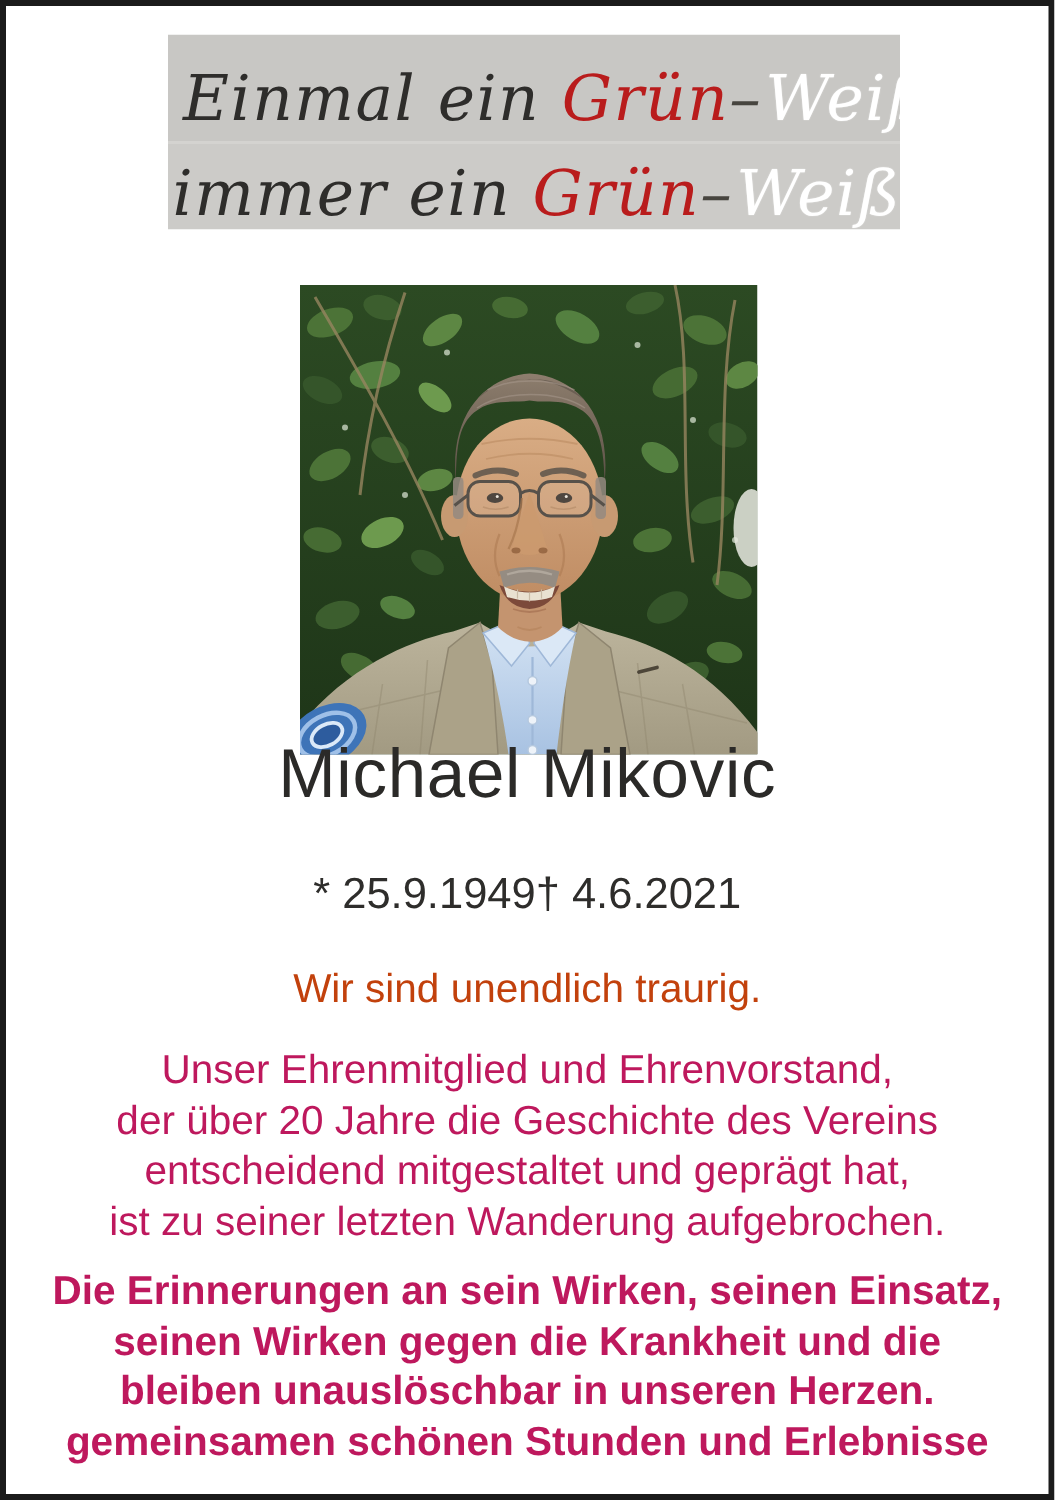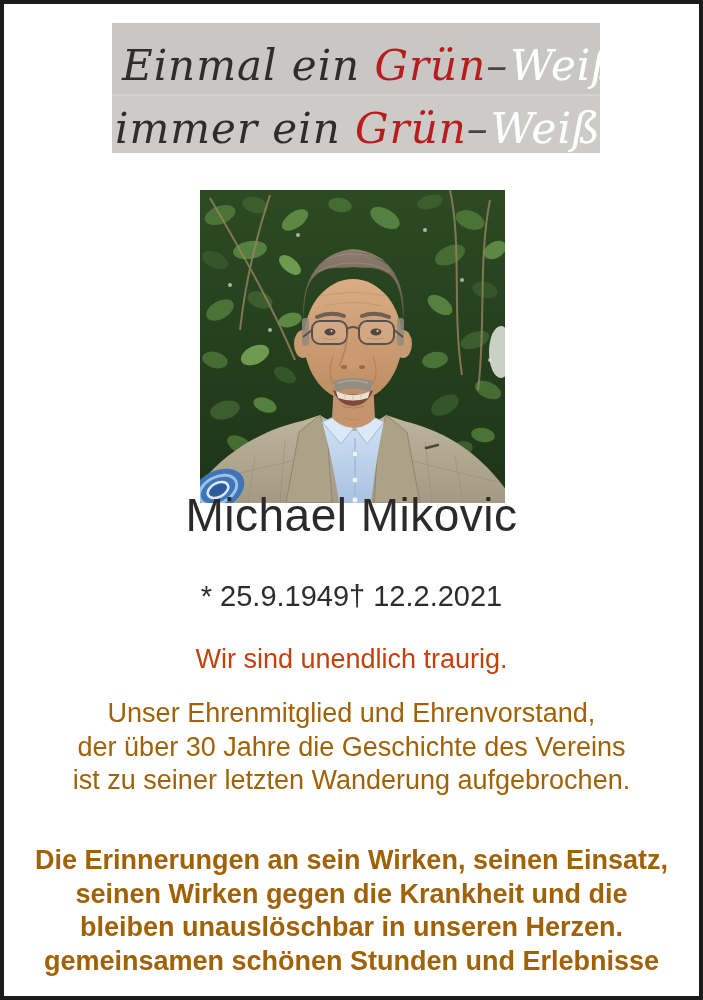--- a/index.html
+++ b/index.html
@@ -59,21 +59,21 @@
   .date-item { white-space: nowrap; }
   .date-symbol { margin-right: 8px; }
   .grief {
     position: absolute; top: 640px; left: 0; width: 100%;
     text-align: center;
     font-size: 27px; color: #c2410c;
   }
   .tribute {
     position: absolute; left: 0; width: 100%;
     text-align: center;
-    font-size: 27px; line-height: 33.5px; color: #a16207;
+    font-size: 27px; line-height: 33.5px; color: #be185d;
   }
   .tribute-1 { top: 693px; }
   .tribute-2 { top: 840px; font-weight: bold; }
 </style>
 </head>
 <body>
 
 <div class="page">
 
   <div class="banner">
@@ -250,28 +250,29 @@
         <ellipse cx="18" cy="300" rx="20" ry="13" fill="none" stroke="#9fc0e8" stroke-width="3"></ellipse>
         <ellipse cx="18" cy="300" rx="11" ry="7" fill="#2d5c9e" stroke="#dbe9f8" stroke-width="2.5"></ellipse>
       </g>
     </svg>
   </div>
 
   <div class="name">Michael Mikovic</div>
 
   <div class="dates">
     <div class="date-item"><span class="date-symbol">*</span><span>25.9.1949</span></div>
-    <div class="date-item"><span class="date-symbol">†</span><span>12.2.2021</span></div>
+    <div class="date-item"><span class="date-symbol">†</span><span>4.6.2021</span></div>
   </div>
 
   <div class="grief">Wir sind unendlich traurig.</div>
 
   <div class="tribute tribute-1">
     <div>Unser Ehrenmitglied und Ehrenvorstand,</div>
-    <div>der über 30 Jahre die Geschichte des Vereins</div>
+    <div>der über 20 Jahre die Geschichte des Vereins</div>
+    <div>entscheidend mitgestaltet und geprägt hat,</div>
     <div>ist zu seiner letzten Wanderung aufgebrochen.</div>
   </div>
 
   <div class="tribute tribute-2">
     <div>Die Erinnerungen an sein Wirken, seinen Einsatz,</div>
     <div>seinen Wirken gegen die Krankheit und die</div>
     <div>bleiben unauslöschbar in unseren Herzen.</div>
     <div>gemeinsamen schönen Stunden und Erlebnisse</div>
   </div>
 

